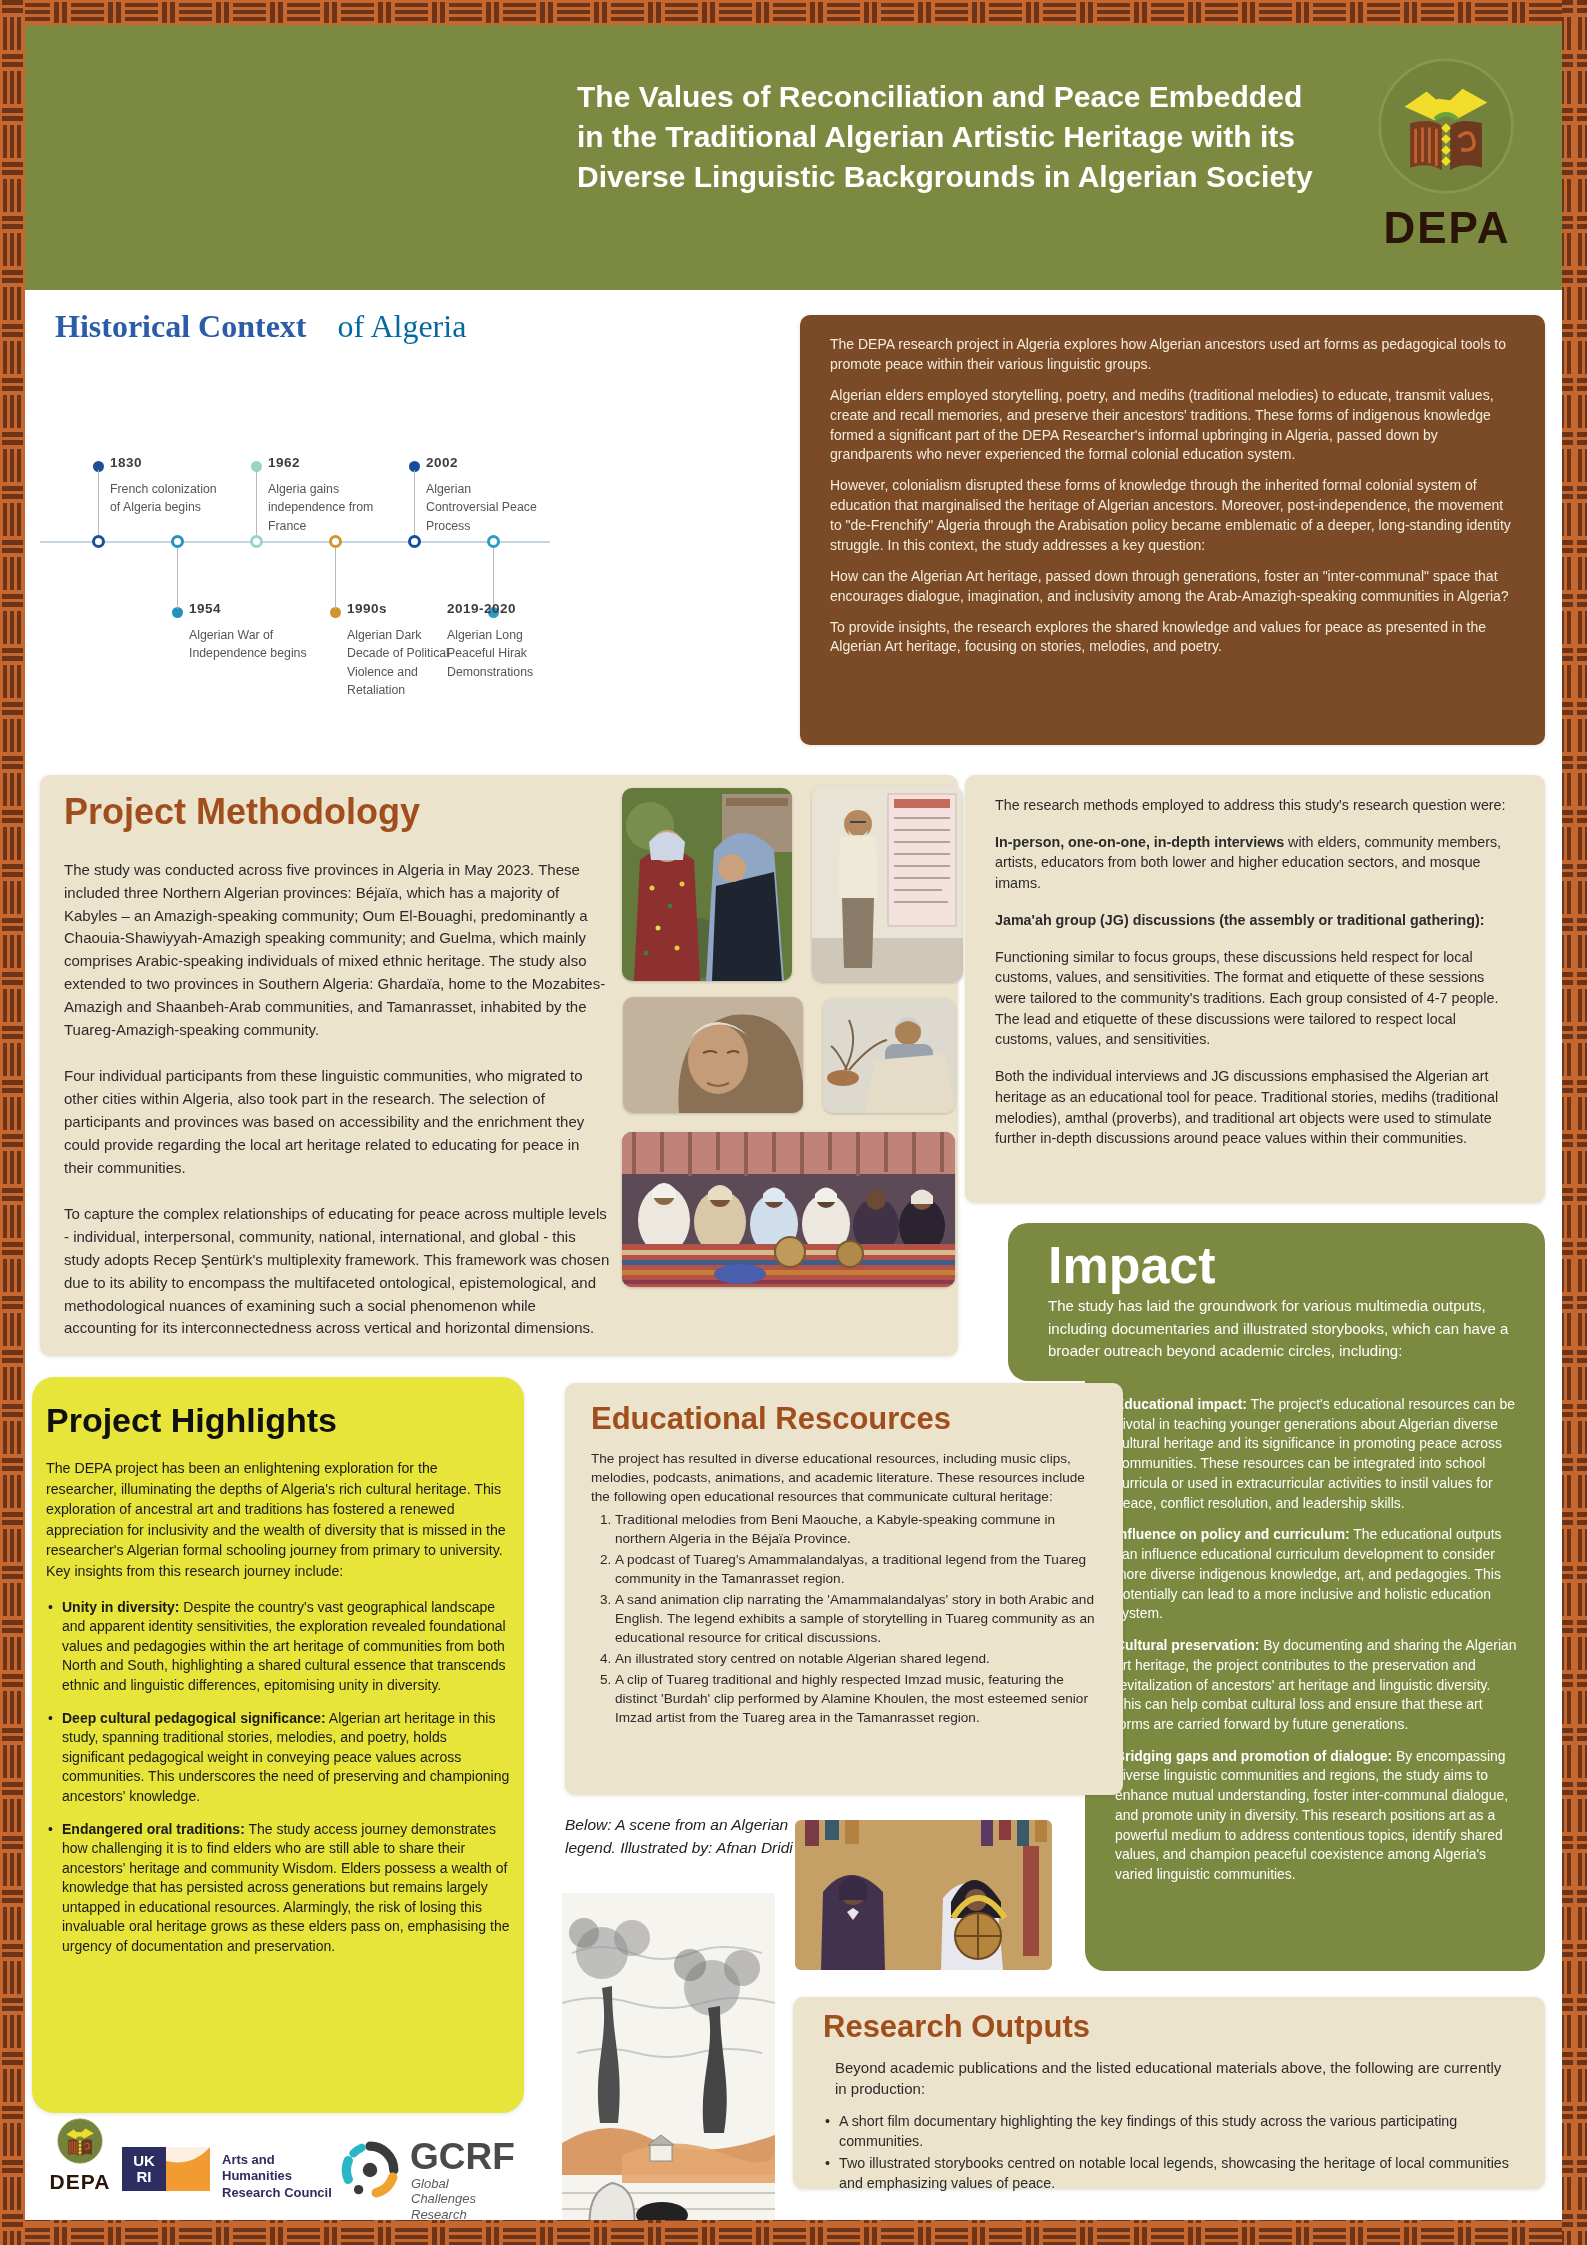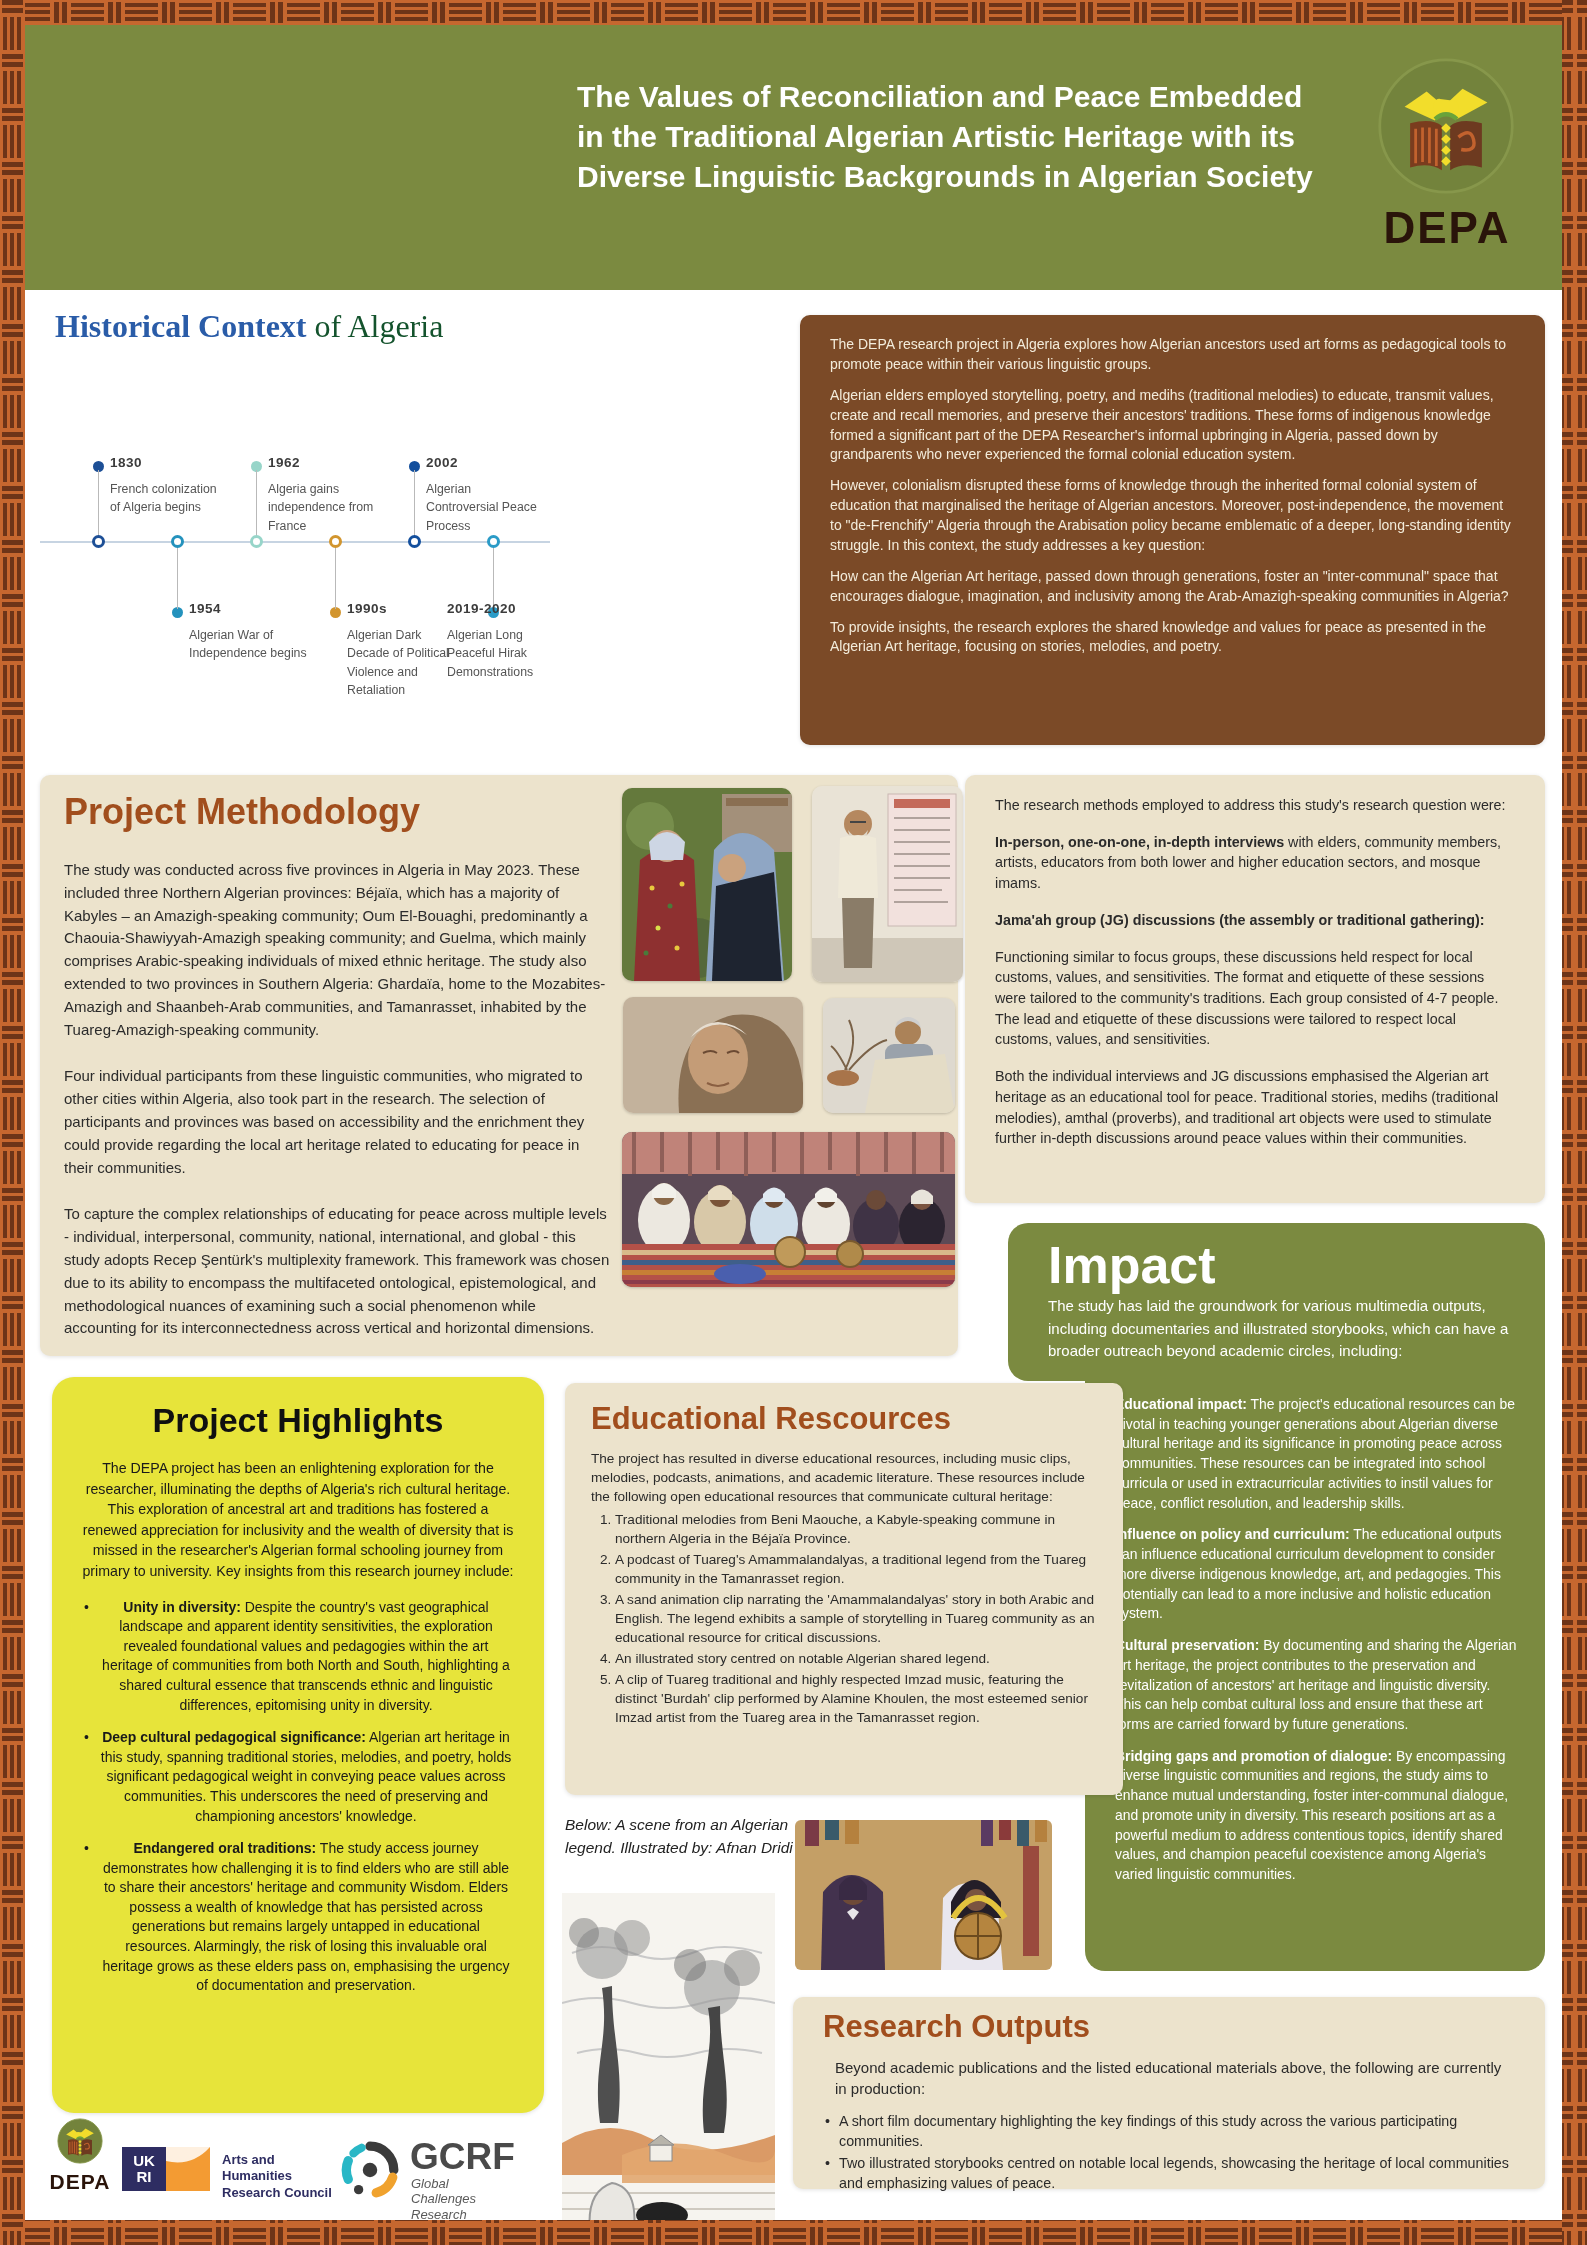--- a/index.html
+++ b/index.html
@@ -14,21 +14,21 @@
   .country{position:absolute;left:66px;top:66px;font-family:"DejaVu Sans",sans-serif;font-weight:bold;
            font-size:99px;letter-spacing:1px;color:#fdfdf4;}
   .main-title{position:absolute;left:552px;top:52px;width:760px;font-size:30px;line-height:1.33;
               font-weight:600;color:#ffffff;}
   .depa-logo-big{position:absolute;left:1352px;top:32px;width:138px;height:138px;}
   .depa-word{position:absolute;left:1334px;top:178px;width:176px;text-align:center;
              font-size:44px;font-weight:bold;letter-spacing:2px;color:#2a140a;}
   
   .hist-title{position:absolute;left:55px;top:308px;font-family:"Liberation Serif",serif;font-size:32px;}
   .hist-title b{color:#2a5ca8;}
-  .hist-title span.rest{color:#14532d;font-weight:normal;}
+  .hist-title span.rest{color:#0369a1;font-weight:normal;margin-left:23px;}
   .timeline{position:absolute;left:40px;top:395px;width:520px;height:300px;}
   .tl-line{position:absolute;left:0;top:146px;width:510px;height:2px;background:#c7d4e2;}
   .tl-event{position:absolute;top:0;width:0;height:100%;}
   .tl-ring{position:absolute;top:140px;left:-6px;width:13px;height:13px;border:3px solid #888;
            border-radius:50%;background:#fff;box-sizing:border-box;}
   .tl-dot{position:absolute;width:11px;height:11px;border-radius:50%;left:-5px;}
   .above .tl-dot{top:66px;} .below .tl-dot{top:212px;}
   .tl-stem{position:absolute;left:0;width:1px;background:#b9b9b9;}
   .above .tl-stem{top:75px;height:68px;} .below .tl-stem{top:151px;height:63px;}
   .tl-label{position:absolute;left:12px;width:120px;}
@@ -56,22 +56,22 @@
   .impact-a{left:1008px;top:1223px;width:537px;height:158px;border-radius:20px 20px 0 20px;
             box-shadow:none;}
   .impact-a h2{position:absolute;left:40px;top:12px;font-size:52px;margin:0;color:#fff;}
   .impact-a .intro{position:absolute;left:40px;top:72px;width:468px;font-size:15px;line-height:1.5;}
   .impact-b{left:1085px;top:1381px;width:460px;height:590px;border-radius:0 0 20px 20px;box-shadow:none;
             padding:14px 28px 10px 14px;box-sizing:border-box;}
   ul.bullets{list-style:none;margin:0;padding:0;}
   ul.bullets li{position:relative;padding-left:16px;margin-bottom:12px;font-size:13.9px;line-height:1.42;}
   ul.bullets li::before{content:"\2022";position:absolute;left:2px;}
   
-  .yellow-box{left:52px;top:1377px;width:492px;height:736px;background:#e7e43a;border-radius:22px;
-              padding:24px 30px;box-sizing:border-box;color:#1a1a1a;text-align:center;}
+  .yellow-box{left:32px;top:1377px;width:492px;height:736px;background:#e7e43a;border-radius:22px;
+              padding:24px 14px;box-sizing:border-box;color:#1a1a1a;}
   .yellow-box h2{margin:0 0 18px 0;font-size:34px;color:#101010;}
   .yellow-box .intro{font-size:14.2px;line-height:1.45;margin-bottom:16px;}
   .yellow-box ul.bullets li{font-size:14px;line-height:1.4;margin-bottom:13px;}
   
   .edu-box{left:565px;top:1383px;width:558px;height:412px;padding:18px 26px;box-sizing:border-box;}
   .edu-box h2{margin:0 0 12px 0;font-size:31px;}
   .edu-box .intro{font-size:13.6px;line-height:1.4;}
   .edu-box ol{margin:4px 0 0 0;padding-left:24px;}
   .edu-box ol li{font-size:13.6px;line-height:1.4;margin-bottom:2px;}
   

